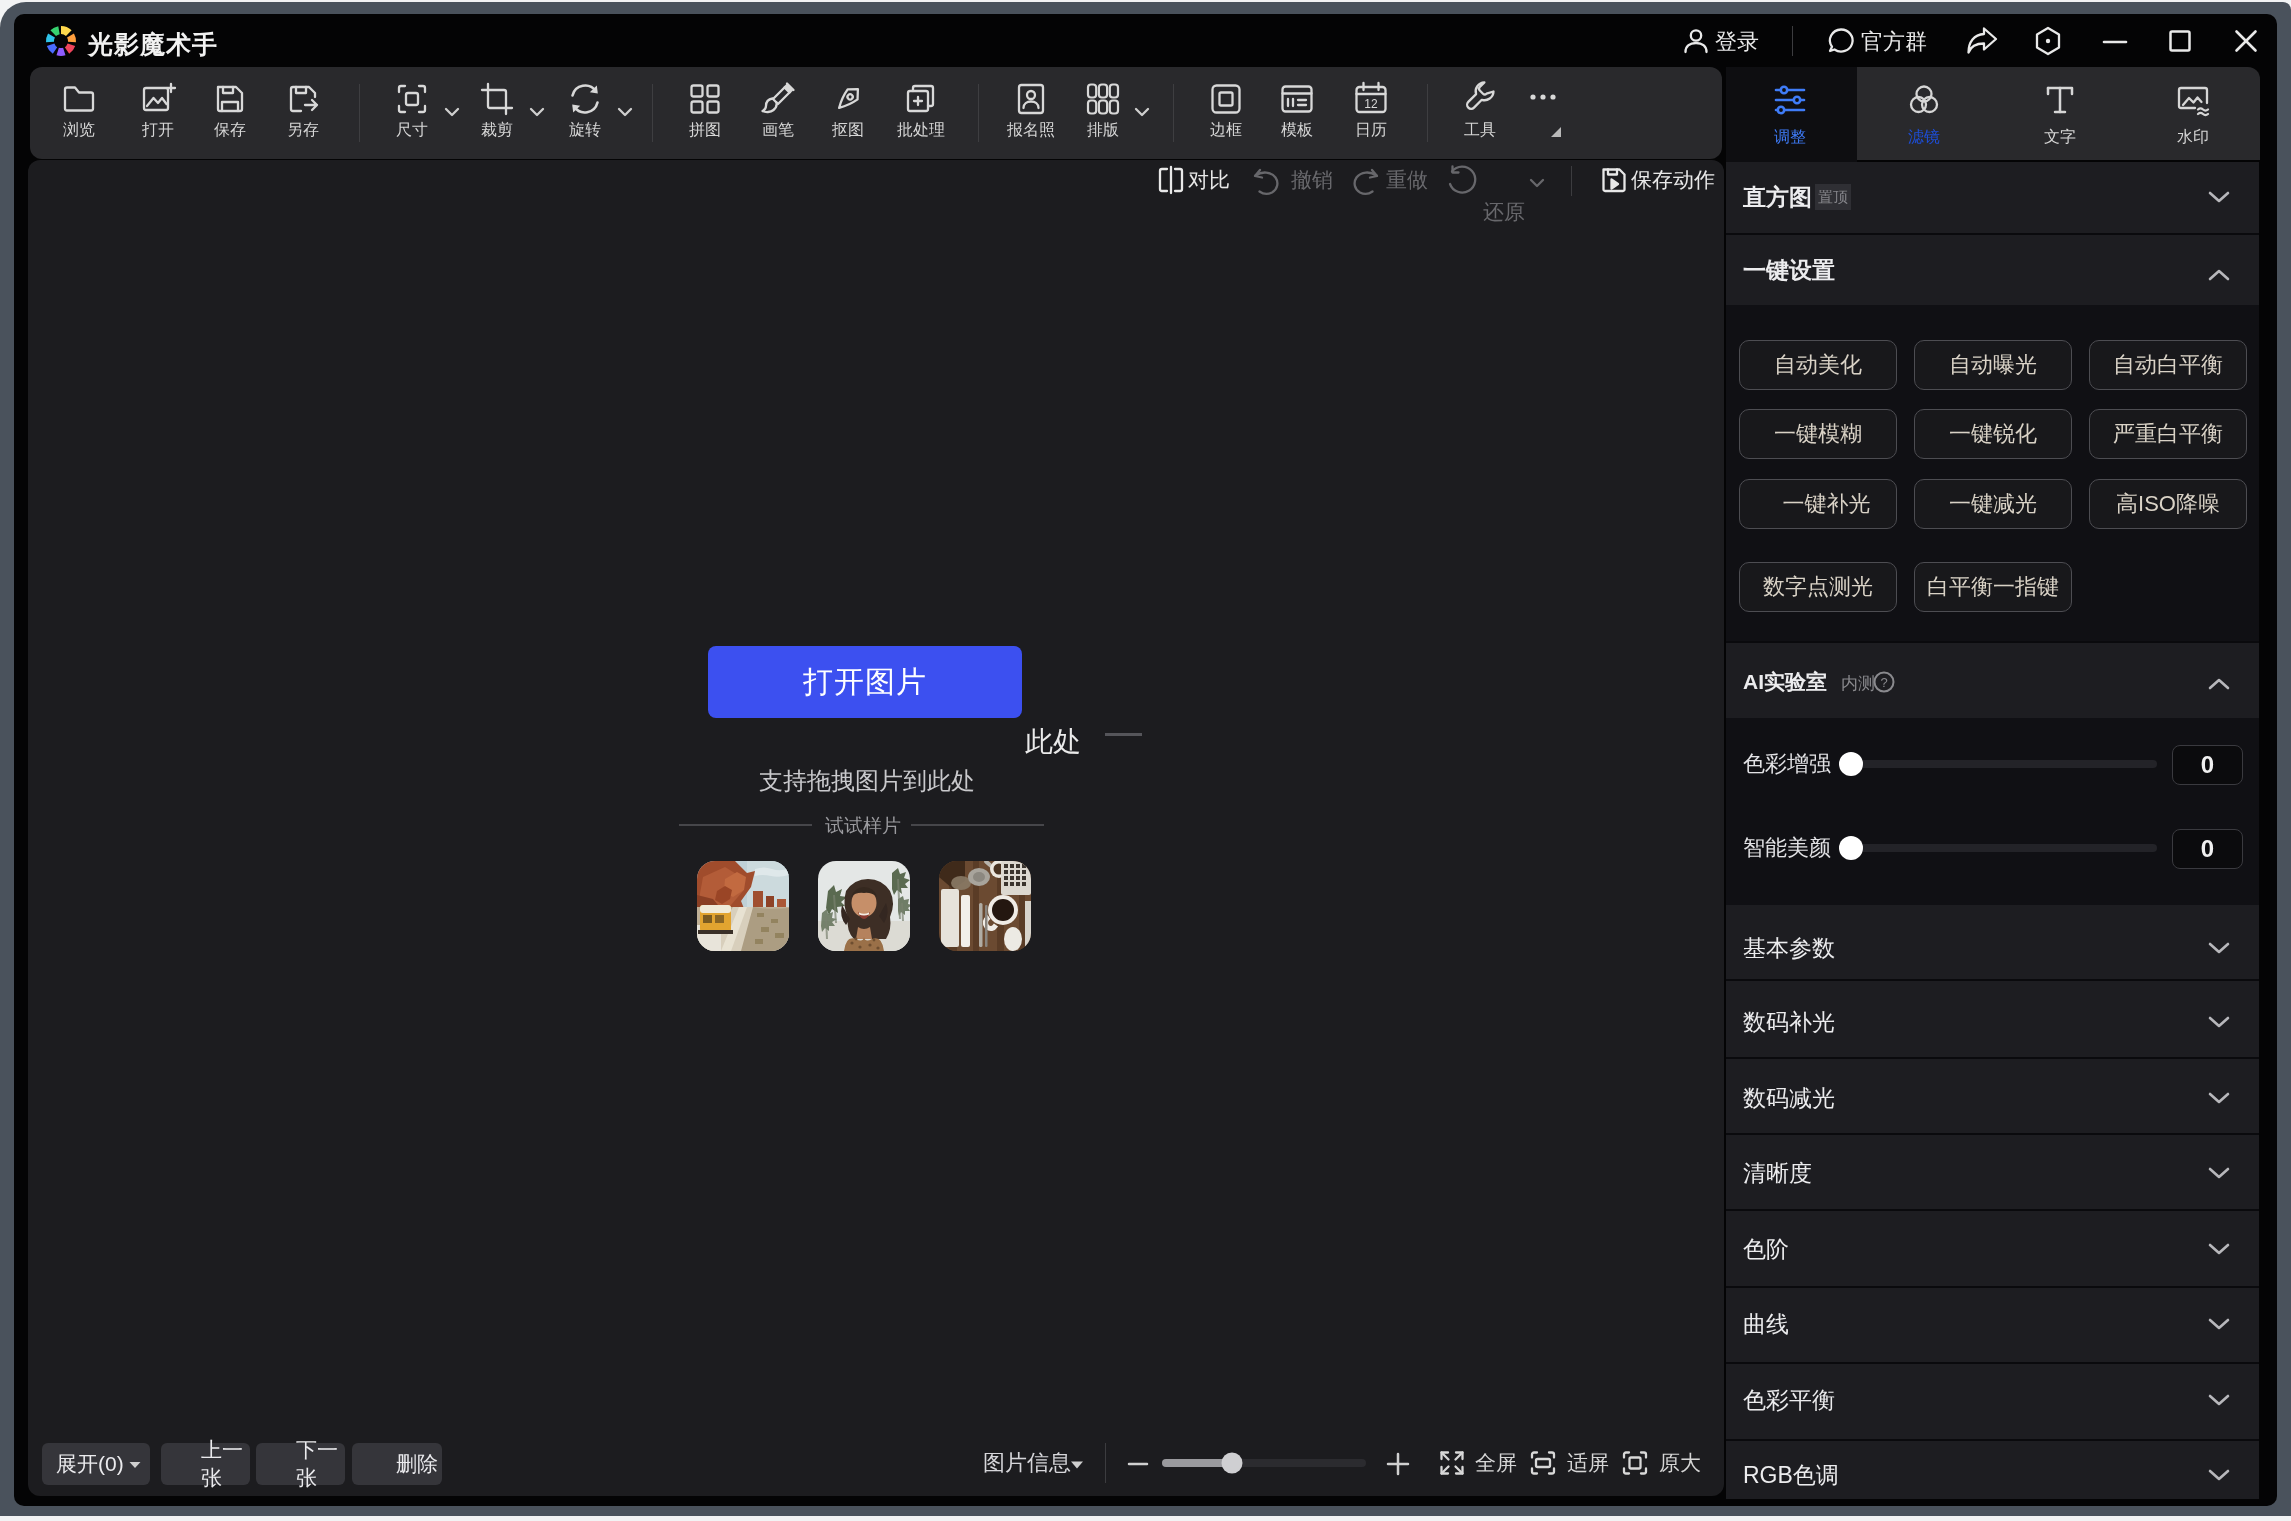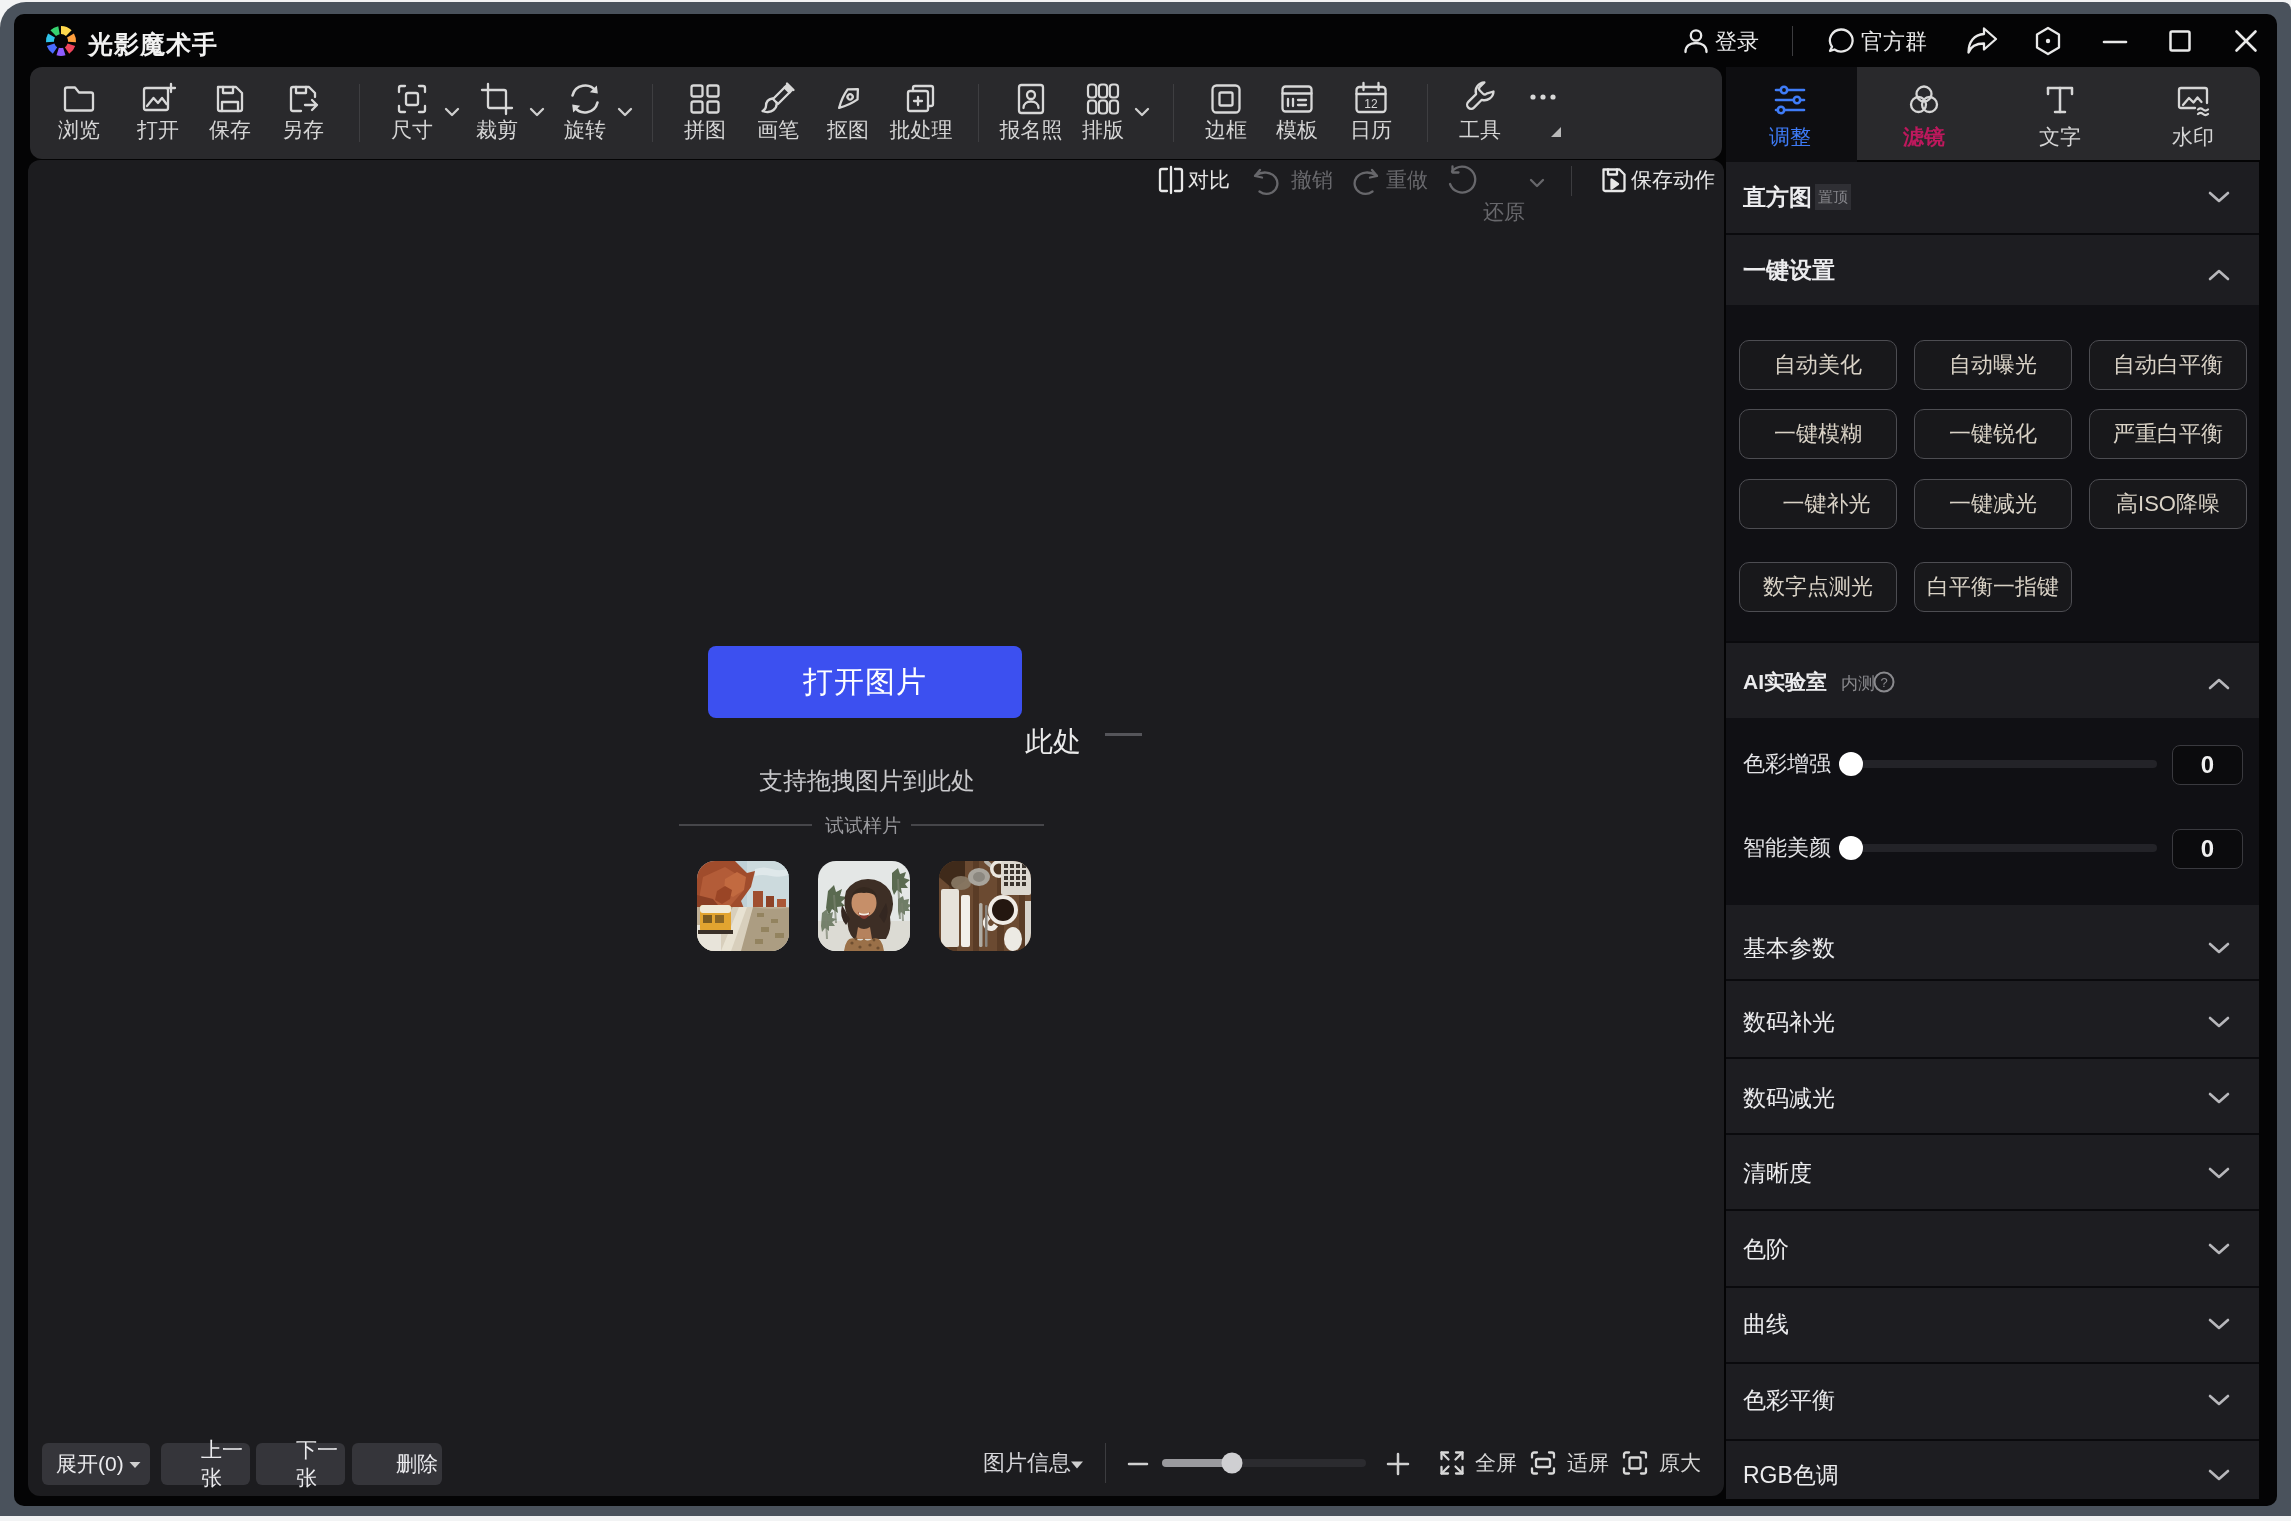--- a/index.html
+++ b/index.html
@@ -14,21 +14,21 @@
 #title { position:absolute; left:88px; top:28px; color:#f2f2f2; font-size:25px;
   font-weight:bold; letter-spacing:1px; }
 .tbtxt { position:absolute; color:#e9e9e9; font-size:22px; transform:translate(-50%,-50%); white-space:nowrap; }
 
 #toolbar { position:absolute; left:30px; top:67px; width:1692px; height:92px;
   background:#29292c; border-radius:12px; }
 #tabpanel { position:absolute; left:1857px; top:67px; width:403px; height:93px;
   background:#29292c; border-radius:0 12px 0 0; }
 #tabsel { position:absolute; left:1726px; top:67px; width:131px; height:95px; background:#0e0e11; }
 .icn { position:absolute; transform:translate(-50%,-50%); }
-.tlabel { position:absolute; transform:translate(-50%,-50%); font-size:21px; color:#d6d6d6; white-space:nowrap; }
+.tlabel { position:absolute; transform:translate(-50%,-50%); font-size:16px; color:#d6d6d6; white-space:nowrap; }
 .tsep { position:absolute; width:1px; top:84px; height:58px; background:#3e3e41; }
 
 #canvas { position:absolute; left:28px; top:160px; width:1696px; height:1336px;
   background:#1c1c1f; border-radius:12px; }
 
 #rpanel { position:absolute; left:1726px; top:162px; width:533px; height:1337px;
   background:#101014; border-radius:0 0 12px 0; overflow:hidden; }
 .band { position:absolute; left:1726px; width:533px; background:#1d1d21; }
 .sep { position:absolute; left:1726px; width:533px; height:2px; background:#0a0a0d; }
 .hdr { position:absolute; color:#ececee; font-size:23px; font-weight:bold; transform:translateY(-50%); white-space:nowrap; }
@@ -82,21 +82,21 @@
 <div class="tlabel" style="left:1031px; top:130px;">报名照</div>
 <div class="tlabel" style="left:1103px; top:130px;">排版</div>
 <div class="tsep" style="left:1173px;"></div>
 <div class="tlabel" style="left:1226px; top:130px;">边框</div>
 <div class="tlabel" style="left:1297px; top:130px;">模板</div>
 <div class="tlabel" style="left:1371px; top:130px;">日历</div>
 <div class="tsep" style="left:1427px;"></div>
 <div class="tlabel" style="left:1480px; top:130px;">工具</div>
 
 <div class="tlabel" style="left:1790px; top:137px; color:#3e7bf7;">调整</div>
-<div class="tlabel" style="left:1924px; top:137px; color:#be185d;font-weight:bold;">滤镜</div>
+<div class="tlabel" style="left:1924px; top:137px; color:#1d4ed8;">滤镜</div>
 <div class="tlabel" style="left:2060px; top:137px;">文字</div>
 <div class="tlabel" style="left:2193px; top:137px;">水印</div>
 
 <div class="tlabel" style="left:1209px; top:180px; font-size:21px; color:#e8e8e8;">对比</div>
 <div class="tlabel" style="left:1312px; top:180px; font-size:21px; color:#68686c;">撤销</div>
 <div class="tlabel" style="left:1407px; top:180px; font-size:21px; color:#68686c;">重做</div>
 <div class="tlabel" style="left:1504px; top:180px; font-size:21px; color:#68686c;margin-top:32px;">还原</div>
 <div class="abs" style="left:1571px; top:166px; width:1px; height:30px; background:#3c3c3f;"></div>
 <div class="tlabel" style="left:1673px; top:180px; font-size:21px; color:#e8e8e8;">保存动作</div>
 

